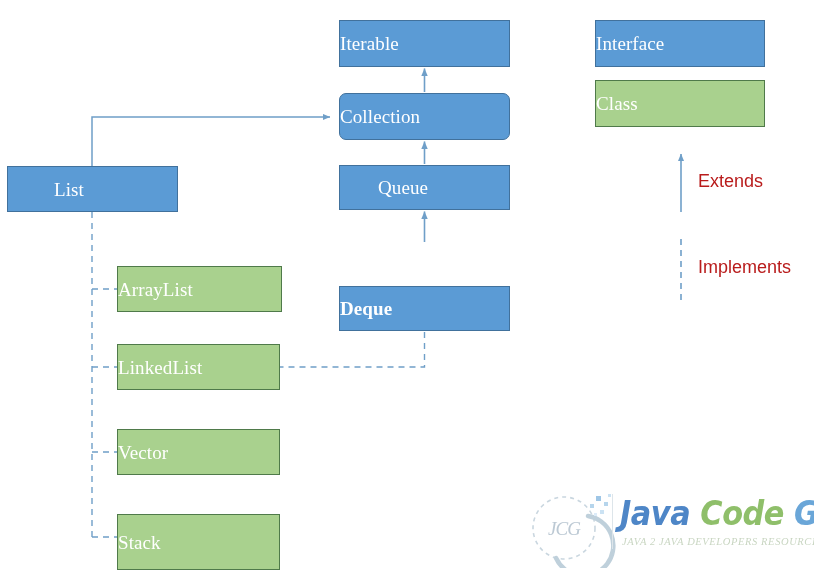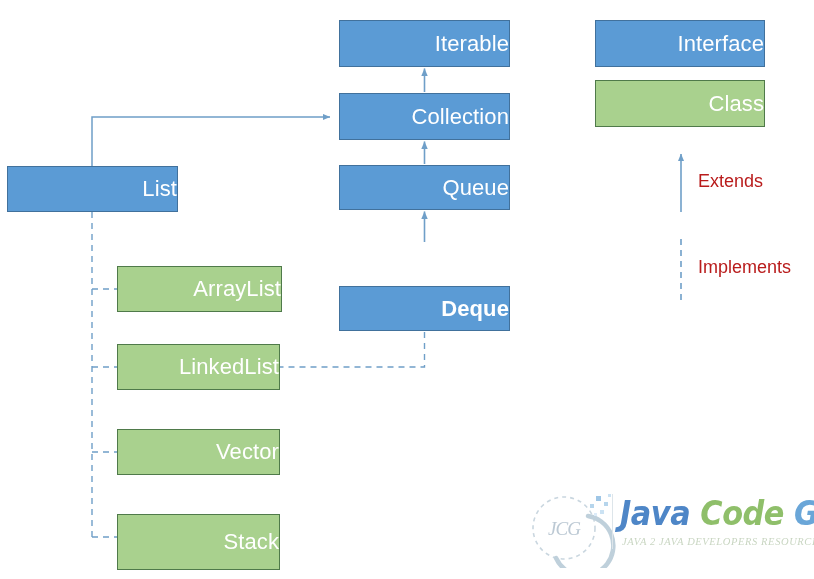--- a/index.html
+++ b/index.html
@@ -25,26 +25,27 @@
     left: 0; top: 0;
     width: 814px;
     height: 579px;
     pointer-events: none;
   }
   .node {
     position: absolute;
     box-sizing: border-box;
     display: flex;
     align-items: center;
-    justify-content: flex-end;
+    justify-content: flex-start;
     color: #ffffff;
-    font-size: 22px;
+    font-size: 19px;
     letter-spacing: 0.1px;
     line-height: 1;
     white-space: nowrap;
+    font-family: Liberation Serif, serif;
   }
   .node.iface {
     background: #5B9BD5;
     border: 1px solid #41719C;
   }
   .node.klass {
     background: #A9D18E;
     border: 1px solid #4F7A4A;
   }
   .node.bold {
@@ -124,33 +125,33 @@
 
     <line x1="681" y1="212" x2="681" y2="154" stroke="#6F9FC8" stroke-width="1.6" marker-end="url(#arw)"></line>
 
     <line x1="681" y1="300" x2="681" y2="238" stroke="#6F9FC8" stroke-width="1.6" stroke-dasharray="6 5"></line>
   </svg>
 
   <div class="node iface" style="left:339px; top:20px; width:171px; height:47px;">
     <span>Iterable</span>
   </div>
 
-  <div class="node iface" style="left:339px; top:93px; width:171px; height:47px;">
+  <div class="node iface" style="left:339px; top:93px; width:171px; height:47px;border-radius:7px;">
     <span>Collection</span>
   </div>
 
   <div class="node iface" style="left:339px; top:165px; width:171px; height:45px;padding-left:38px;">
     <span>Queue</span>
   </div>
 
   <div class="node iface bold" style="left:339px; top:243px; width:171px; height:45px;margin-top:43px;">
     <span>Deque</span>
   </div>
 
-  <div class="node iface" style="left:7px; top:166px; width:171px; height:46px;">
+  <div class="node iface" style="left:7px; top:166px; width:171px; height:46px;padding-left:46px;">
     <span>List</span>
   </div>
 
   <div class="node klass" style="left:117px; top:266px; width:165px; height:46px;">
     <span>ArrayList</span>
   </div>
 
   <div class="node klass" style="left:117px; top:344px; width:163px; height:46px;">
     <span>LinkedList</span>
   </div>

